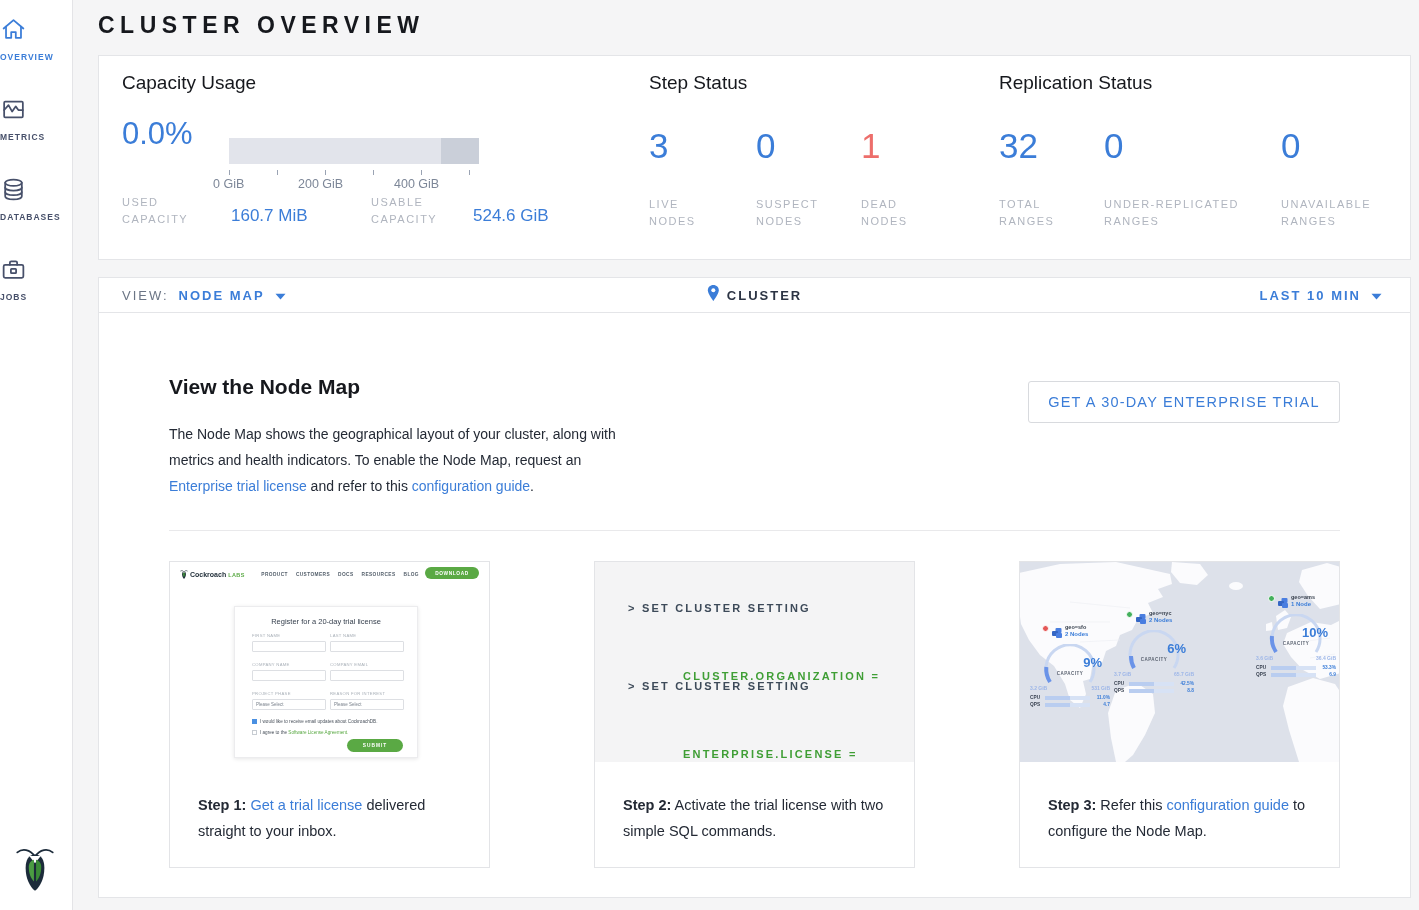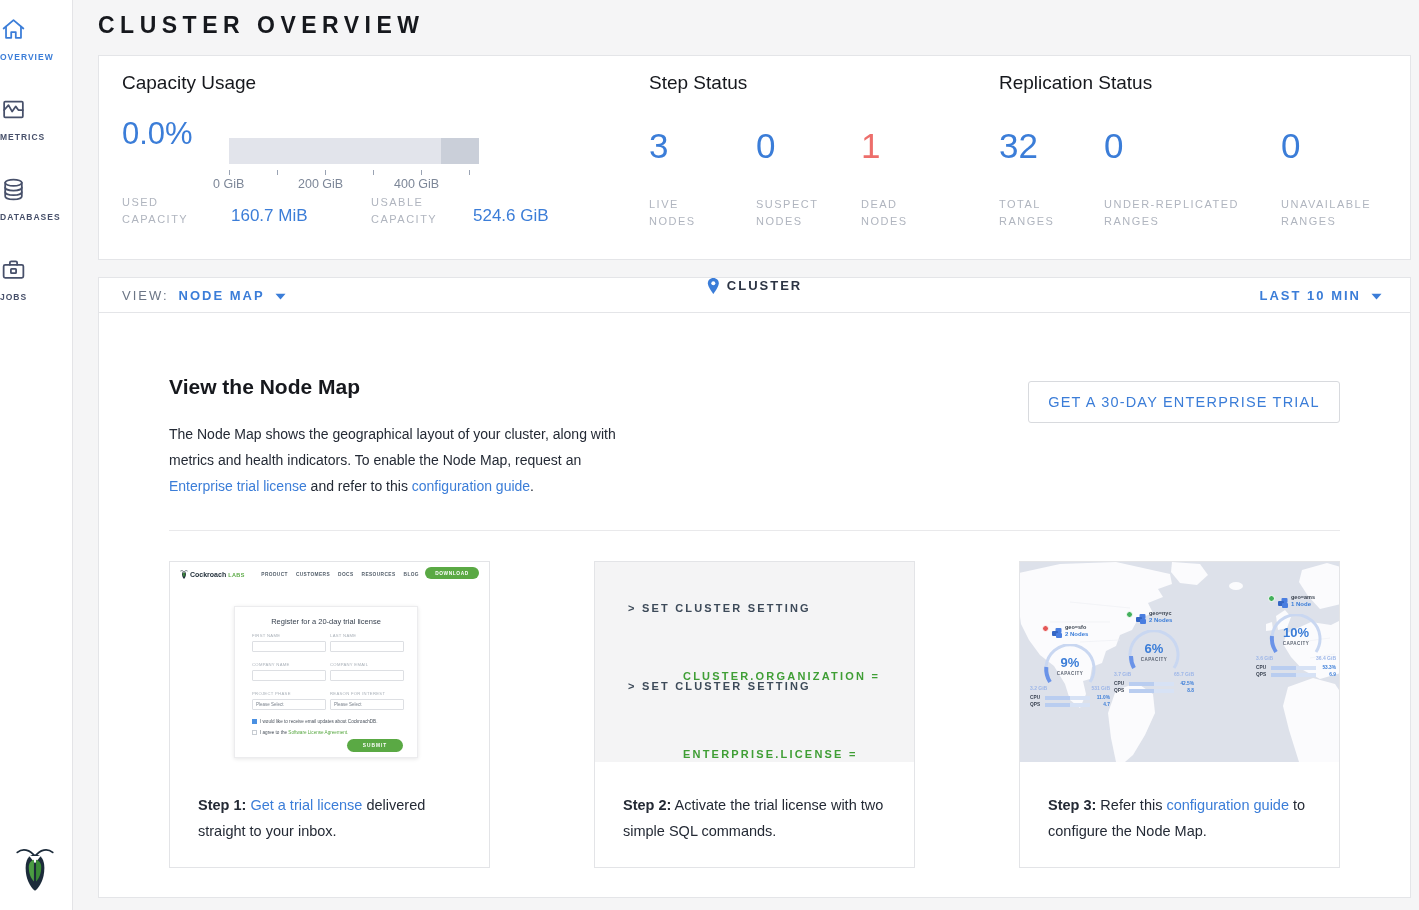--- a/index.html
+++ b/index.html
@@ -41,21 +41,21 @@
               line-height:17px; color:#b0b5bf; }
 
   
   #view-bar { left:98px; top:277px; width:1313px; height:36px; background:#fff;
               border:1px solid #e4e5e8; }
   .vb-left { position:absolute; left:23px; top:0; height:34px; display:flex;
              align-items:center; gap:10px; cursor:pointer; }
   .vb-lbl { font-size:13px; letter-spacing:2px; color:#6b7585; }
   .vb-val { font-size:13px; letter-spacing:2px; color:#3b7dd8; font-weight:700; }
   .vb-center { position:absolute; left:50%; top:0; height:34px; transform:translateX(-50%);
-               display:flex; gap:8px; }
+               display:flex; align-items:center; gap:8px; }
   .vb-loc { font-size:13px; letter-spacing:2px; color:#2c3444; font-weight:700; }
   .vb-right { position:absolute; right:28px; top:0; height:34px; display:flex;
               align-items:center; gap:10px; cursor:pointer; }
 
   
   #main-panel { left:98px; top:313px; width:1313px; height:585px; background:#fff;
                 border:1px solid #e4e5e8; border-top:none; }
   .nm-title { position:absolute; left:70px; top:62px; font-size:21px; font-weight:700; color:#16181d; }
   .nm-para { position:absolute; left:70px; top:108px; width:468px; font-size:14px;
              line-height:26px; color:#242a35; }
@@ -109,21 +109,21 @@
 
   
   .map-area { position:absolute; left:0; top:0; width:100%; height:200px; background:#dde1ea; overflow:hidden; }
   .nw { position:absolute; width:84px; }
   .nw-head { display:flex; align-items:flex-start; gap:3px; margin-left:14px; }
   .nw-dot { width:7px; height:7px; border-radius:50%; border:1px solid #fff; margin-top:1px; }
   .nw-dot.dead { background:#e45757; } .nw-dot.live { background:#43b05c; }
   .nw-name { font-size:5.5px; font-weight:700; color:#3a4350; }
   .nw-nodes { font-size:6px; font-weight:700; color:#3b7dd8; margin-top:1px; }
   .nw-arcwrap { position:relative; width:64px; height:40px; margin:2px auto 0; }
-  .nw-pct { position:absolute; left:0; top:11px; width:100%; text-align:center;
+  .nw-pct { position:absolute; left:0; top:11px; width:100%; text-align:right;
             font-size:13px; font-weight:800; color:#3b7dd8; }
   .nw-cap { position:absolute; left:0; top:27px; width:100%; text-align:center;
             font-size:4.5px; font-weight:700; letter-spacing:.5px; color:#5a6270; }
   .nw-vals { display:flex; justify-content:space-between; font-size:5px; font-weight:700;
              color:#9db6e8; padding:1px 2px 2px; }
   .nw-row { display:flex; align-items:center; gap:3px; margin-top:2px; padding:0 2px; }
   .nw-row .l { font-size:4.8px; font-weight:700; color:#3c4554; width:12px; }
   .nw-row .bar { flex:1; height:4px; background:#d7e2f5;
                  background-image:linear-gradient(90deg,#b9cdf0 0 55%, #d7e2f5 55%); }
   .nw-row .v { font-size:4.8px; font-weight:700; color:#3b7dd8; width:17px; text-align:right; }

